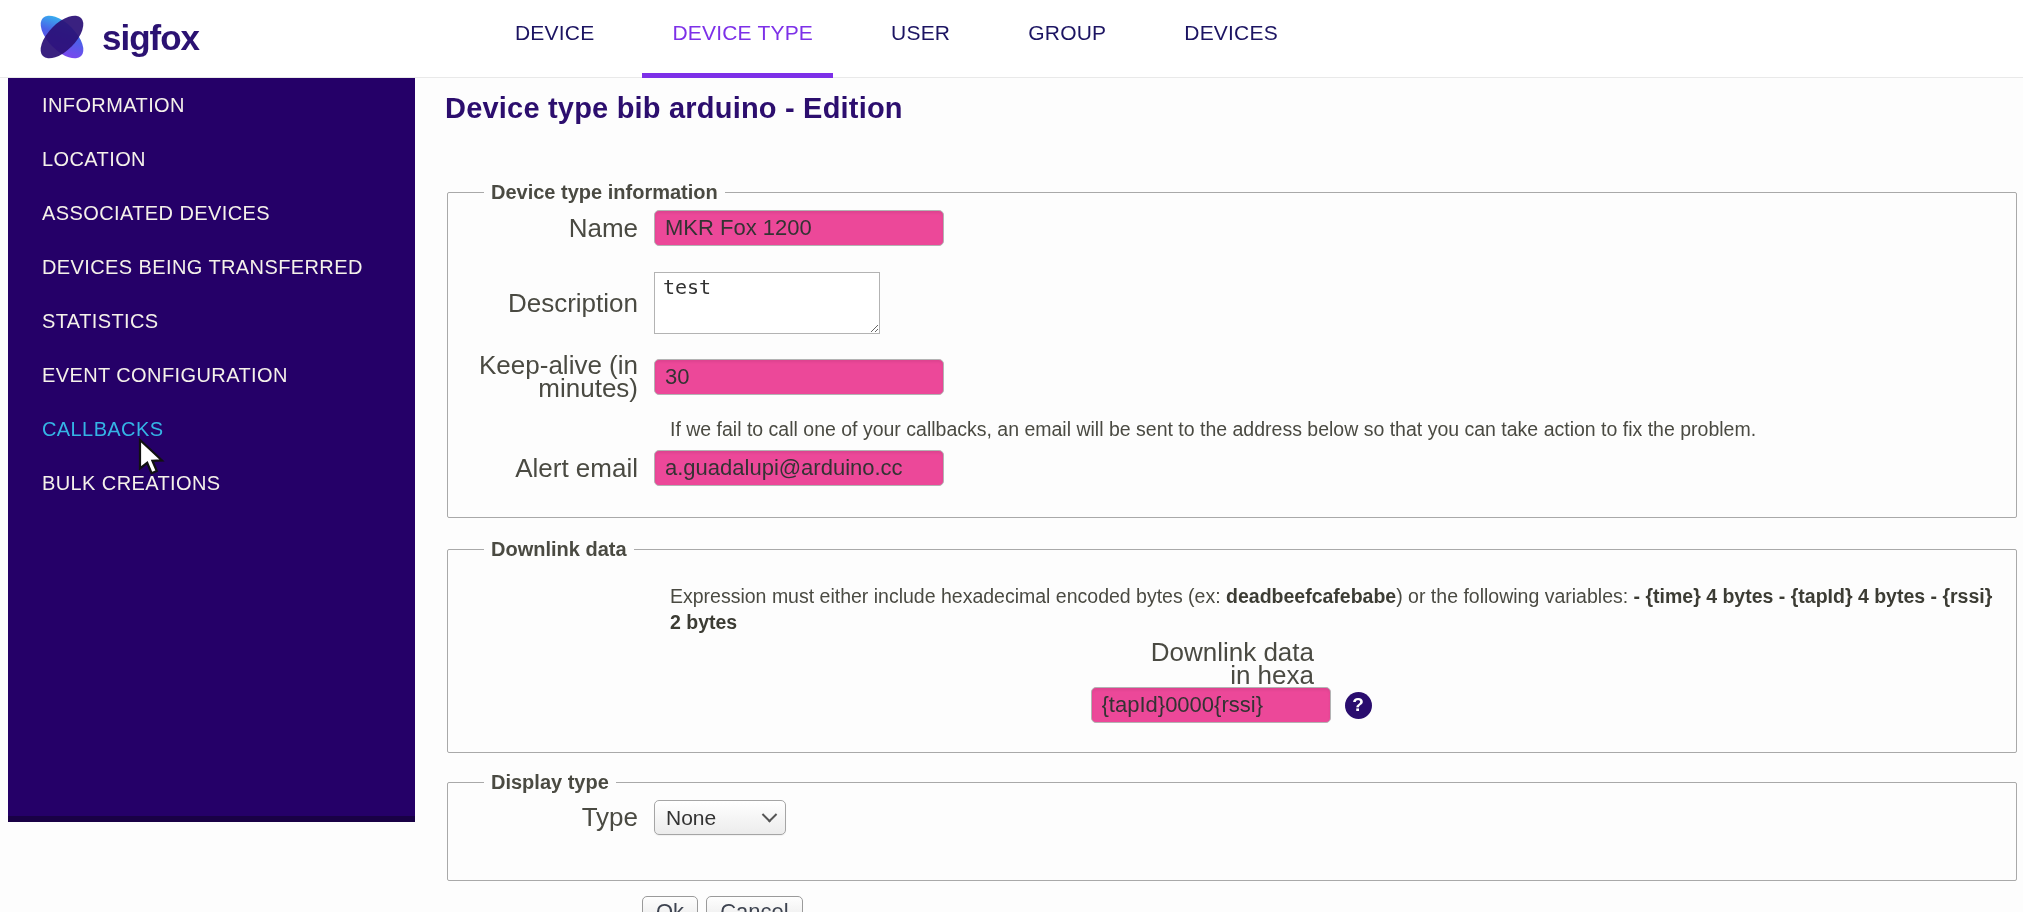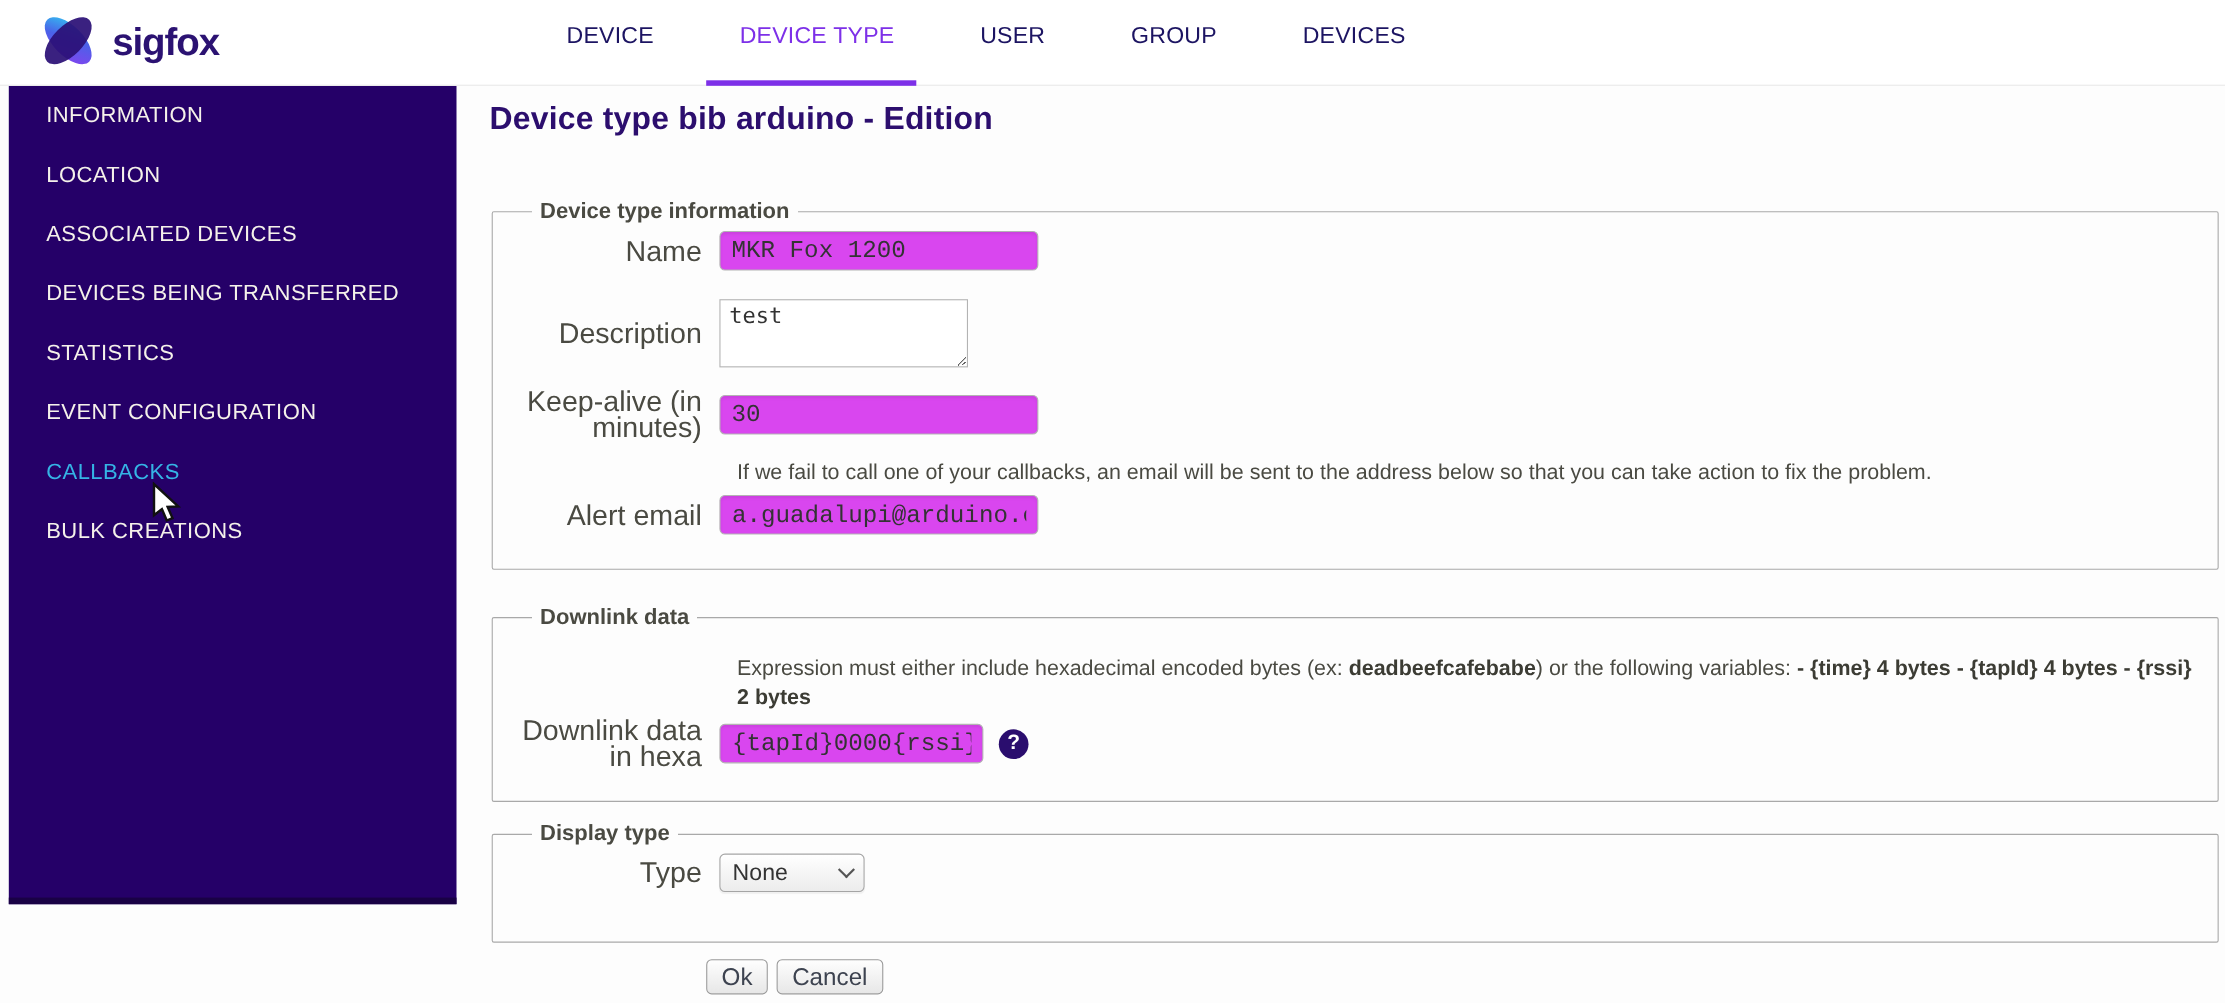--- a/index.html
+++ b/index.html
@@ -29,34 +29,34 @@
   .side-item.active { color:#35b4e5; }
 
   
   .main { position:absolute; left:415px; top:78px; width:1608px; height:834px;
           background:#fdfdfd; }
   h1.page-title { margin:14px 0 0 30px; font-size:29px; font-weight:bold;
           color:#2c0e6e; letter-spacing:0.2px; }
 
   fieldset { margin:56px 6px 0 32px; border:1px solid #a9a9a9; border-radius:2px;
              padding:6px 10px 31px 8px; }
-  fieldset.f2 { margin-top:32px; padding-bottom:29px; }
+  fieldset.f2 { margin-top:20px; padding-bottom:29px; }
   fieldset.f3 { margin-top:18px; padding-bottom:45px; }
   legend { margin-left:28px; padding:0 7px; font-size:20px; font-weight:bold; color:#4a4a42; }
 
   .row { display:flex; align-items:center; }
   .row .lbl { width:182px; margin-right:16px; text-align:right; font-size:26px;
               color:#4a4a42; line-height:23px; flex:none; }
   .help-text { margin:16px 0 0 214px; font-size:19.5px; color:#4a4a42; line-height:26px; }
   .help-text b { color:#3c3c34; }
 
   input[type="text"] { width:290px; height:36px; padding:0 10px; font-size:22px; color:#333;
-         border:1px solid #b3b3b3; border-radius:5px; background:#d946ef;
+         border:1px solid #b3b3b3; border-radius:5px; background:#ec4899;
          box-shadow:inset 0 2px 3px rgba(0,0,0,0.07);
-         font-family:Liberation Mono, monospace; }
+         font-family:Liberation Sans, sans-serif; }
   textarea { width:226px; height:62px; padding:2px 8px; font-size:20px; color:#333;
          border:1px solid #b3b3b3; background:#ffffff; resize:both;
          font-family:"DejaVu Sans Mono","Liberation Mono",monospace; }
   .sel { display:flex; align-items:center; justify-content:space-between; height:35px;
          border:1px solid #a5a5a5; border-radius:5px; padding:0 10px 0 11px;
          background:linear-gradient(#ffffff,#ececec); cursor:pointer;
          box-shadow:0 1px 1px rgba(0,0,0,0.05); }
   .sel .sel-val { font-size:21px; color:#333; }
   .sel .chev { width:11px; height:11px; border-right:2px solid #555; border-bottom:2px solid #555;
          transform:rotate(45deg) translate(-2px,-2px); margin-left:26px; }
@@ -74,21 +74,21 @@
          border:1px solid #9a9a9a; border-radius:5px;
          background:linear-gradient(#fefefe,#e7e7e7); cursor:pointer;
          font-family:"Liberation Sans","DejaVu Sans",sans-serif; }
 
   .cursor { position:absolute; left:138px; top:438px; z-index:10; pointer-events:none; }
 
   .m-top-name { margin-top:0; }
   .m-top-desc { margin-top:26px; }
   .m-top-keep { margin-top:20px; }
   .m-top-alert { margin-top:8px; }
-  .m-top-hexa { margin-top:6px; }
+  .m-top-hexa { margin-top:6px;flex-direction:column; }
 </style>
 </head>
 <body>
 
 <div class="header">
   <div class="logo">
     <span>
       <svg width="64" height="60" viewBox="0 0 64 60">
         <defs>
           <linearGradient id="wingGrad" x1="0" y1="0" x2="1" y2="1">

